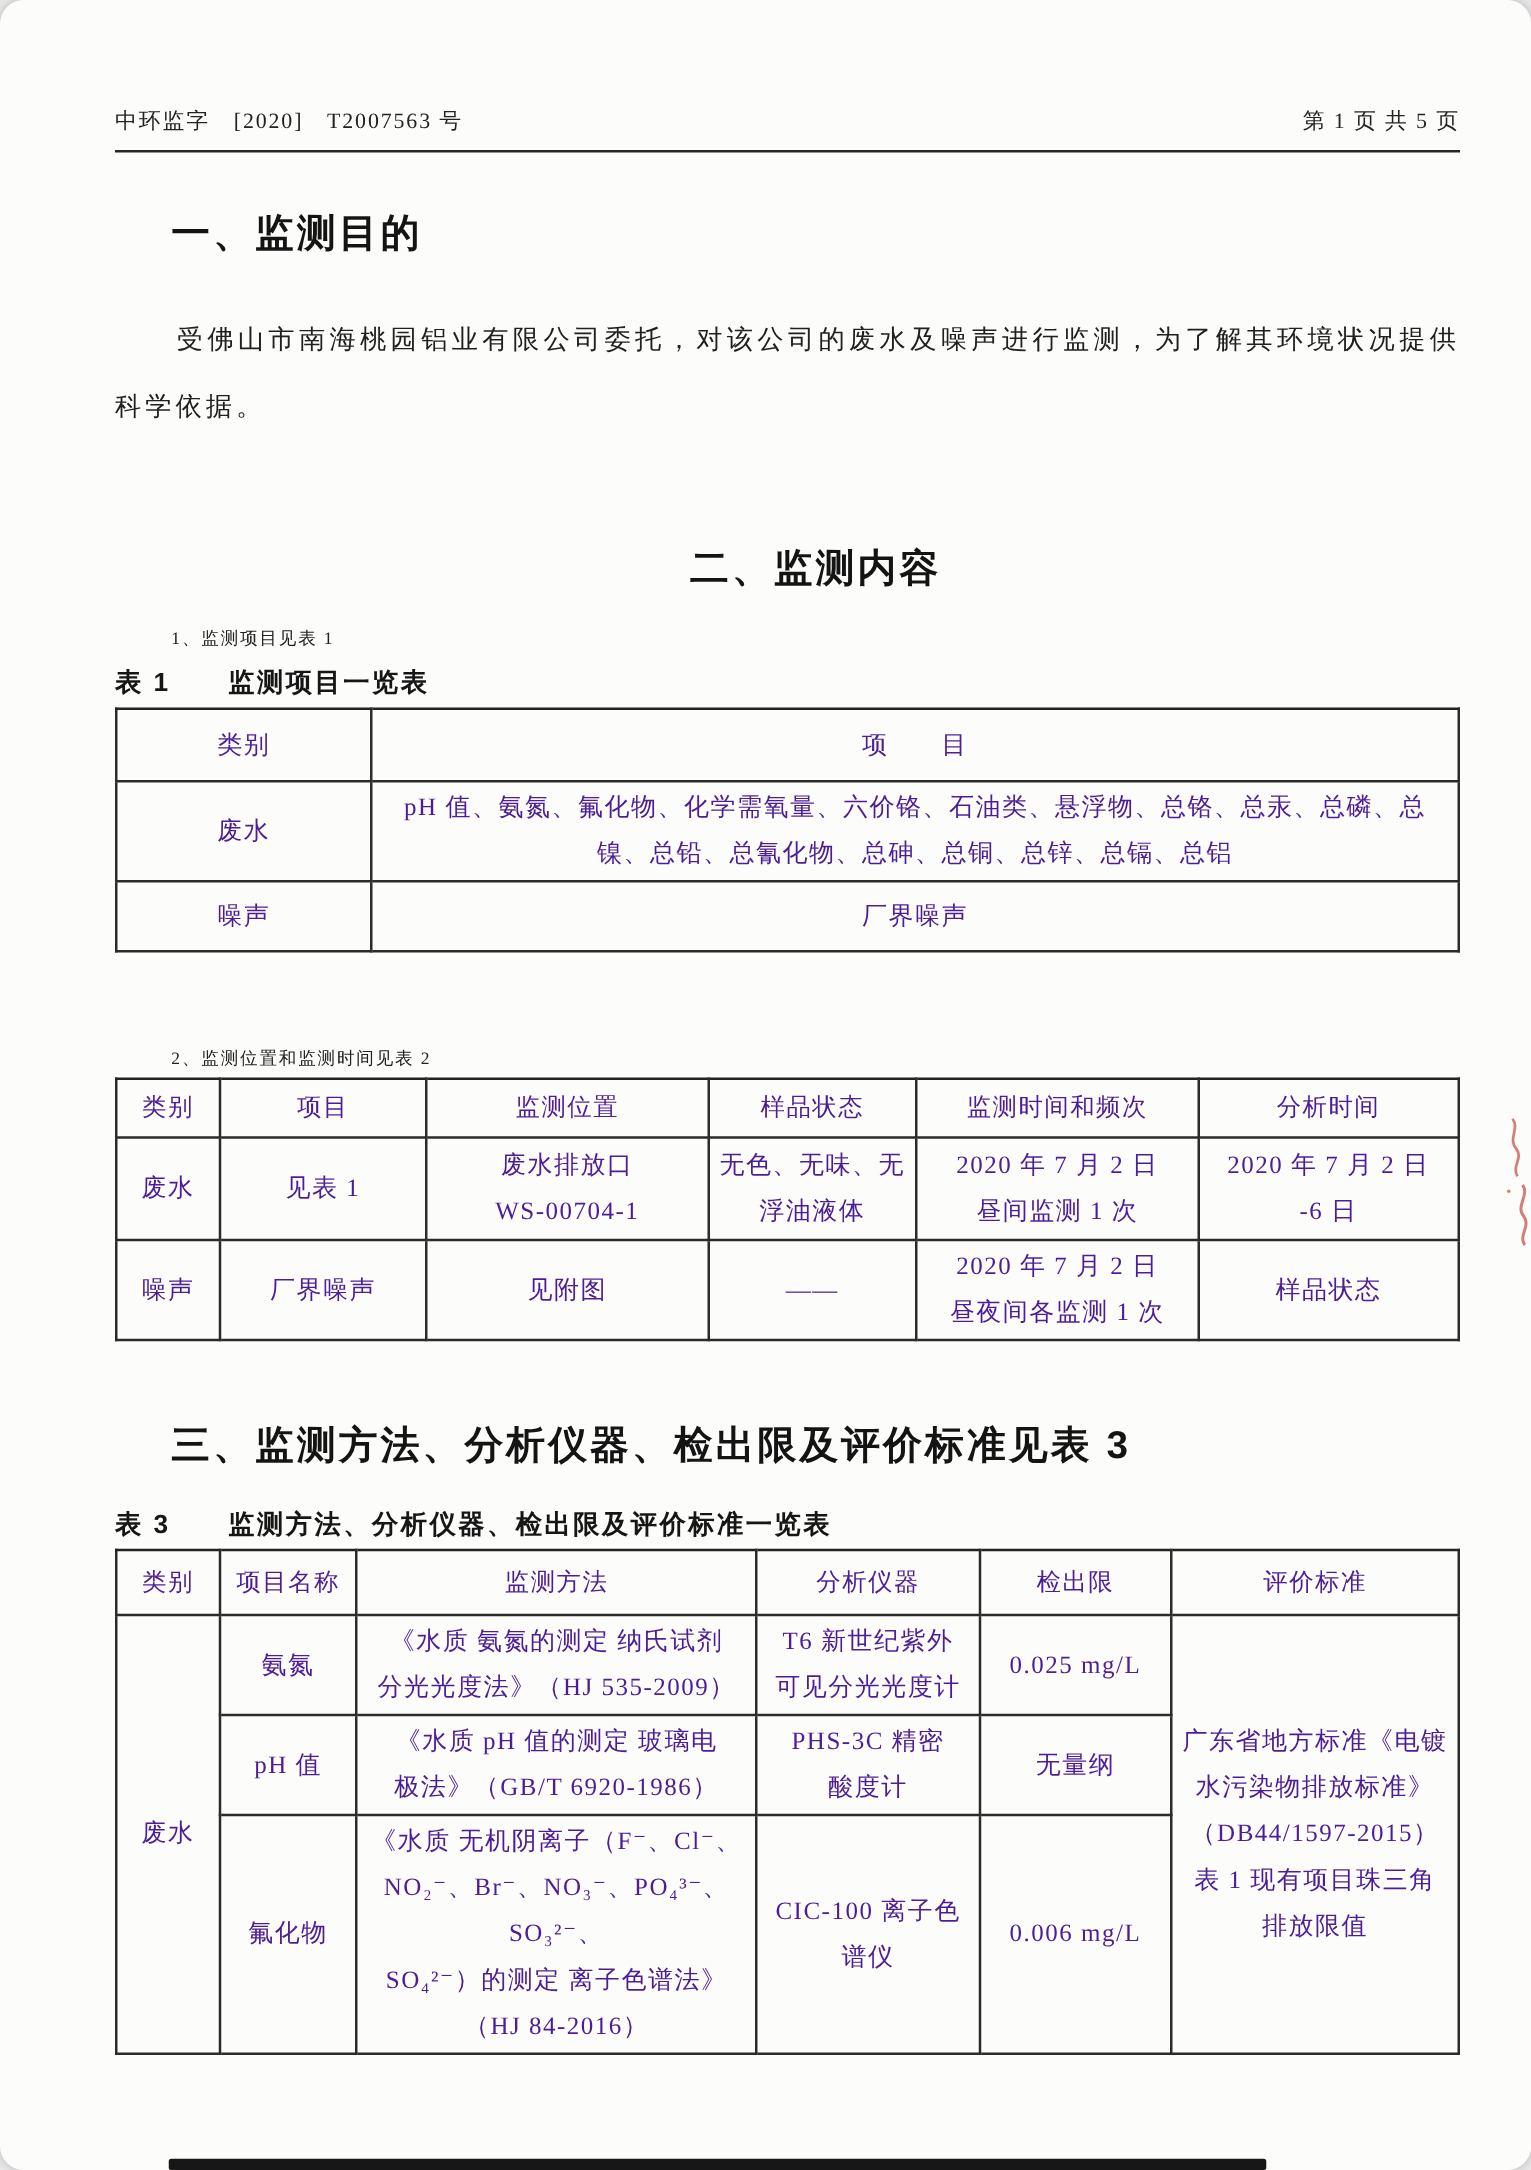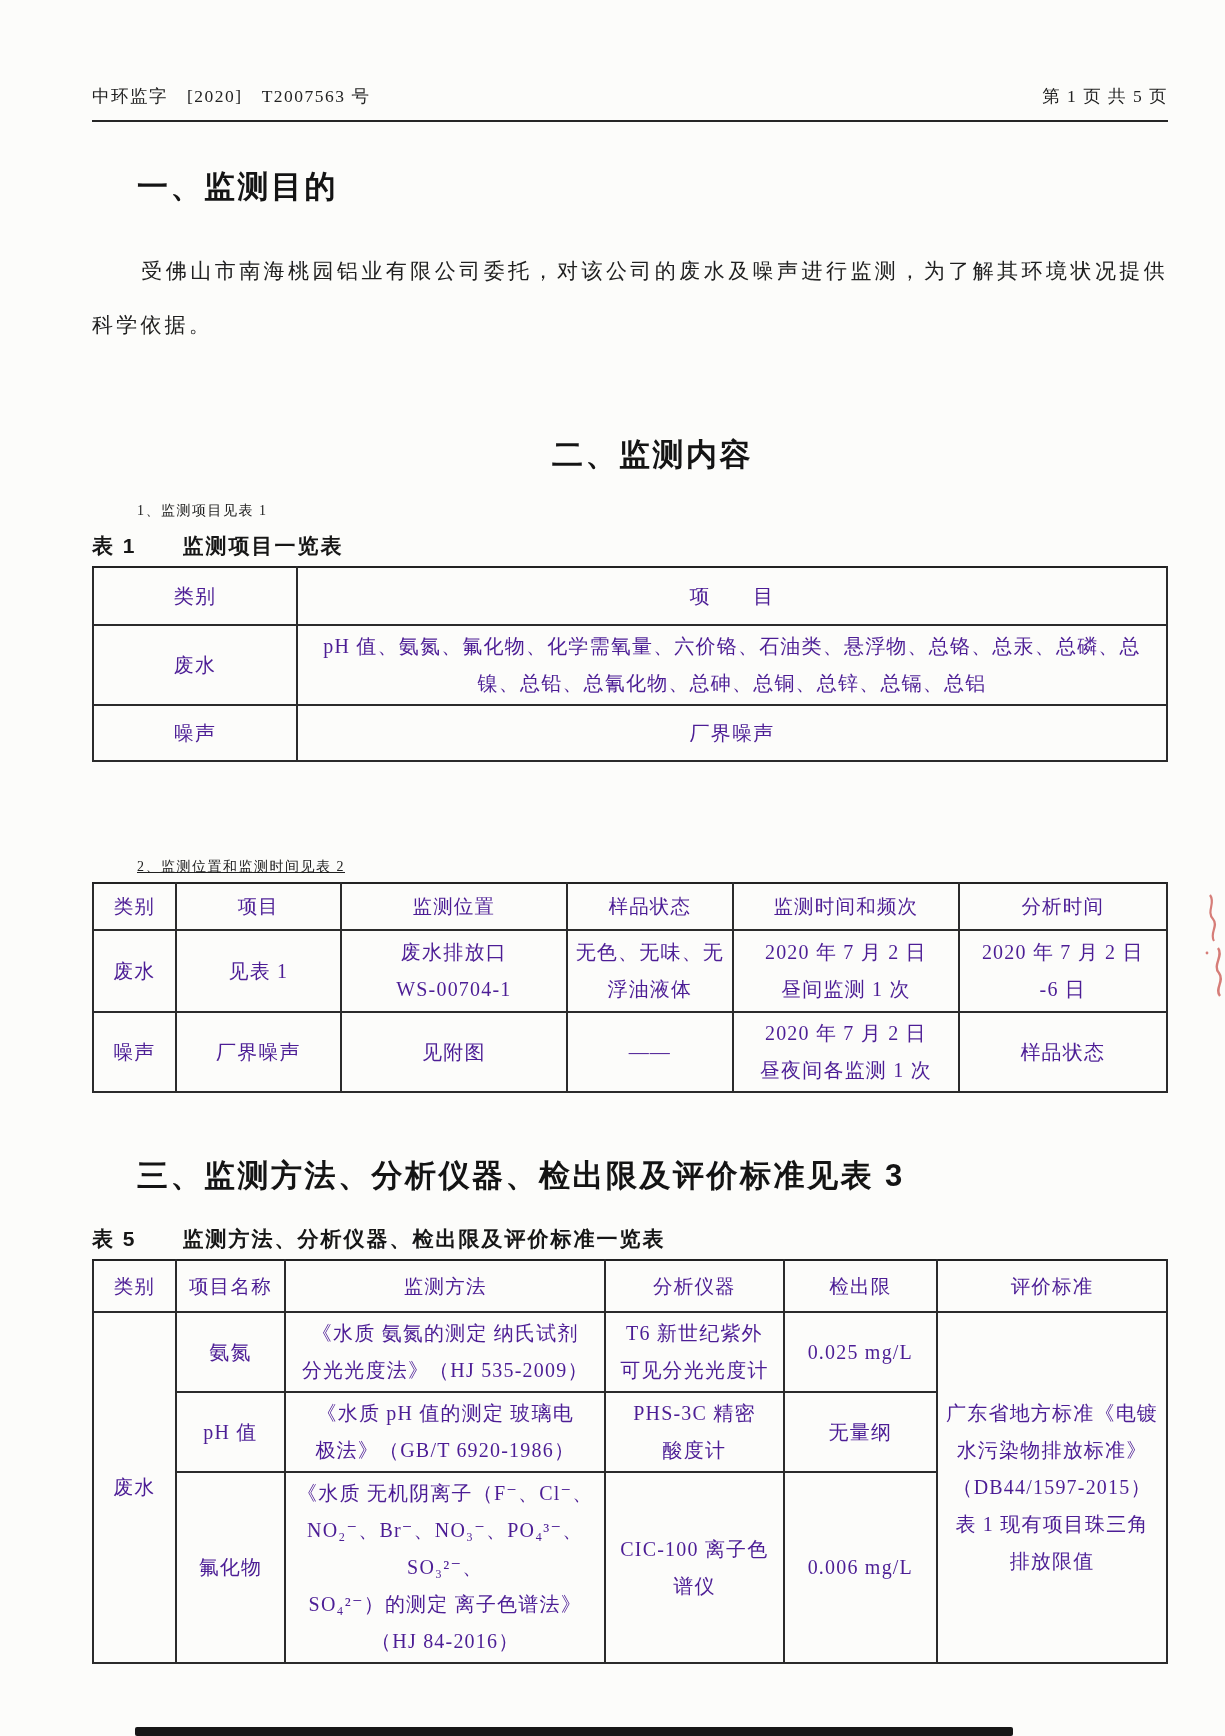--- a/index.html
+++ b/index.html
@@ -5,20 +5,21 @@
   html,body{margin:0;padding:0;}
   body{background:#e8e8e8;}
   .page{
     position:relative;
     width:1225px;height:1736px;
     background:#fcfcfa;
     font-family:"Liberation Serif","DejaVu Serif",serif;
     color:#1e1e1e;
     overflow:hidden;
     box-shadow:0 0 8px rgba(0,0,0,.2);
+    border-radius:19px;
   }
   .content{margin:0 57px 0 92px;}
   
   .hdr{
     display:flex;justify-content:space-between;align-items:flex-end;
     padding:84px 0 12px 0;
     border-bottom:2px solid #262626;
     font-size:17.5px;letter-spacing:1.5px;color:#222;
   }
   
@@ -32,21 +33,21 @@
   .sec3{margin-top:62px;margin-left:45px;}
   .para{
     margin-top:36px;
     font-size:21px;line-height:54px;letter-spacing:3.2px;
     text-align:justify;text-indent:2.35em;color:#202020;
   }
   .subitem{
     margin-top:26px;margin-left:45px;
     font-size:14px;letter-spacing:1.5px;color:#202020;
   }
-  .subitem2{margin-top:96px;text-decoration:underline;}
+  .subitem2{margin-top:76px;}
   .tcaption{
     margin-top:12px;text-align:left;
     font-family:"Liberation Sans","DejaVu Sans",sans-serif;
     font-weight:700;font-size:21px;letter-spacing:2px;color:#161616;
   }
   .tcaption2{margin-top:10px;}
   .tcaption3{margin-top:28px;}
   table{
     width:100%;border-collapse:collapse;table-layout:fixed;
     margin-top:6px;
@@ -161,21 +162,21 @@
           <td>——</td>
           <td>2020 年 7 月 2 日
 昼夜间各监测 1 次</td>
           <td>样品状态</td>
         </tr>
       </tbody>
     </table>
 
     <div class="sec sec3">三、监测方法、分析仪器、检出限及评价标准见表 3</div>
 
-    <div class="tcaption tcaption3">表 5　　监测方法、分析仪器、检出限及评价标准一览表</div>
+    <div class="tcaption tcaption3">表 3　　监测方法、分析仪器、检出限及评价标准一览表</div>
     <table class="t3">
       <colgroup>
         <col style="width:7.7%">
           <col style="width:10.2%">
           <col style="width:29.8%">
         <col style="width:16.6%">
           <col style="width:14.3%">
           <col style="width:21.4%">
       </colgroup>
       <thead>

